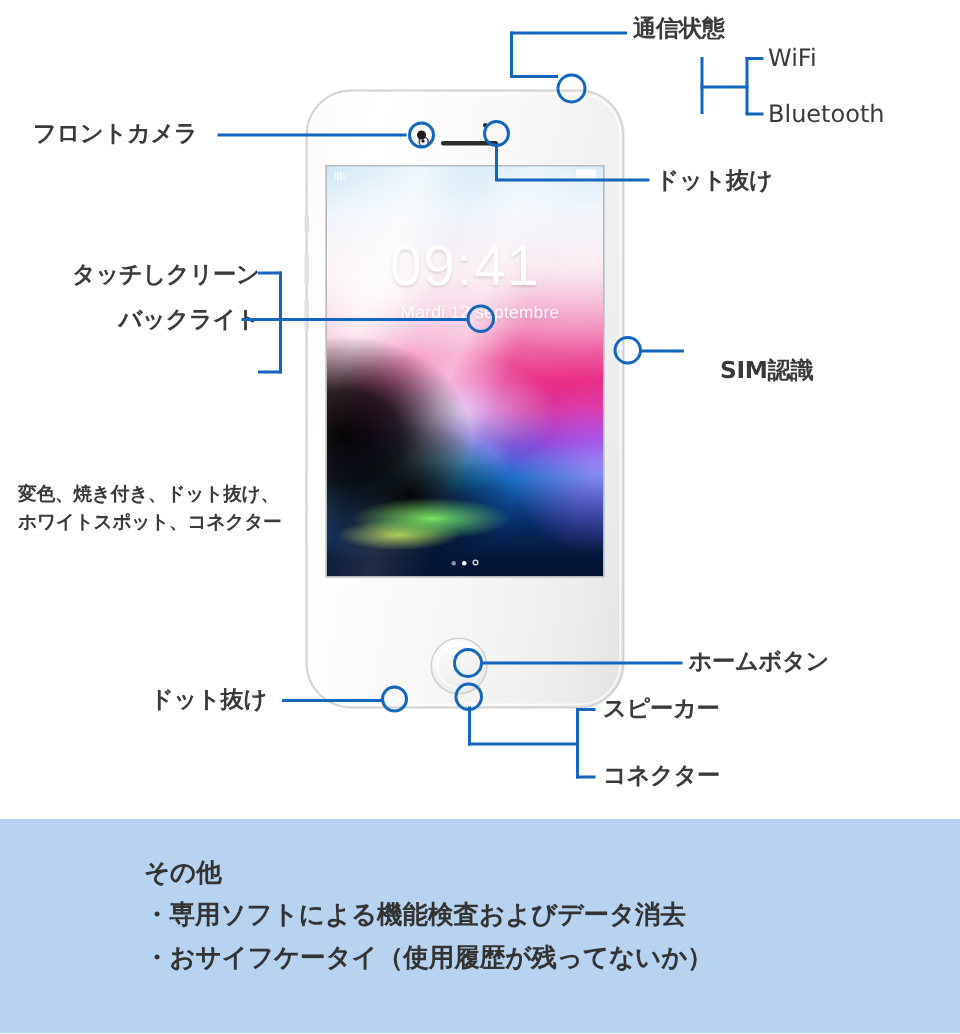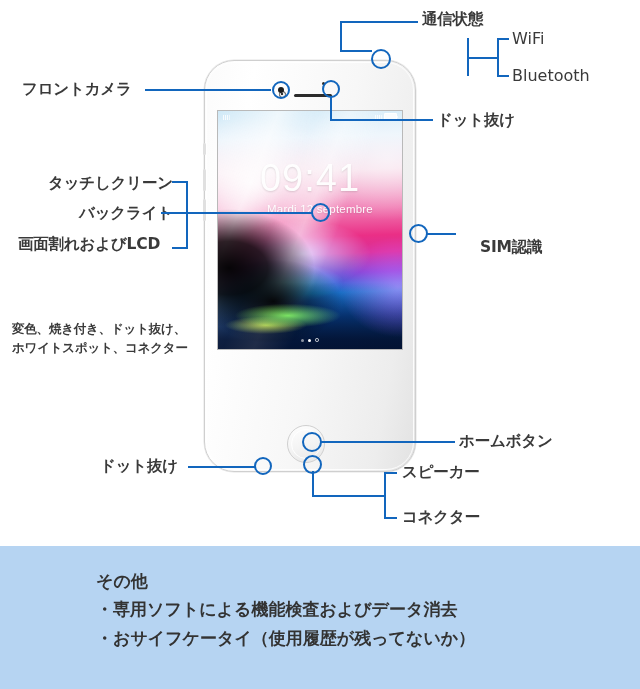--- a/index.html
+++ b/index.html
@@ -64,21 +64,21 @@
   }
   #phone:after{
     content:"";position:absolute;left:1px;top:1px;right:1px;bottom:1px;
     border-radius:28px;
     border:1px solid rgba(255,255,255,.85);
     pointer-events:none;
   }
   #screen{
     position:absolute;
     left:12px;top:49px;
-    width:186px;height:240px;
+    width:186px;height:275px;
     overflow:hidden;
     background:#bfe0f2;
     border:1px solid #b9b9b9;
     box-sizing:border-box;
   }
   
   .wp{position:absolute;left:0;top:0;width:100%;height:100%;}
   .wp.base{
     background:
       linear-gradient(178deg,#cfe9f7 0%,#e7f2fb 12%,#f6dce9 26%,#f07ab2 42%,#ea2f86 53%,#d8309a 60%,#7b3fd0 68%,#1f7ede 76%,#0a4fa8 86%,#062e63 100%);
@@ -233,21 +233,20 @@
     <div id="homebtn"></div>
   </div>
 
   <div class="lbl" style="left:22px;top:82px;">フロントカメラ</div>
   <div class="ln hline" style="left:145px;top:89px;width:126px;"></div>
   <div class="circ" style="left:272px;top:81px;width:18px;height:18px;"></div>
   <div class="dotfill" style="left:278px;top:87px;width:6px;height:6px;"></div>
 
   <div class="lbl" style="left:48px;top:176px;">タッチしクリーン</div>
   <div class="lbl" style="left:79px;top:206px;">バックライト</div>
-  <div class="lbl" style="left:18px;top:237px;">画面割れおよびLCD</div>
 
   <div class="ln vline" style="left:186px;top:181px;height:68px;"></div>
   <div class="ln hline" style="left:172px;top:181px;width:16px;"></div>
   <div class="ln hline" style="left:172px;top:247px;width:16px;"></div>
   <div class="ln hline" style="left:161px;top:212px;width:152px;"></div>
   <div class="circ" style="left:311px;top:203px;width:19px;height:19px;"></div>
 
   <div class="lbl sub" style="left:12px;top:272px;">変色、焼き付き、ドット抜け、</div>
   <div class="lbl sub" style="left:12px;top:291px;">ホワイトスポット、コネクター</div>
 

